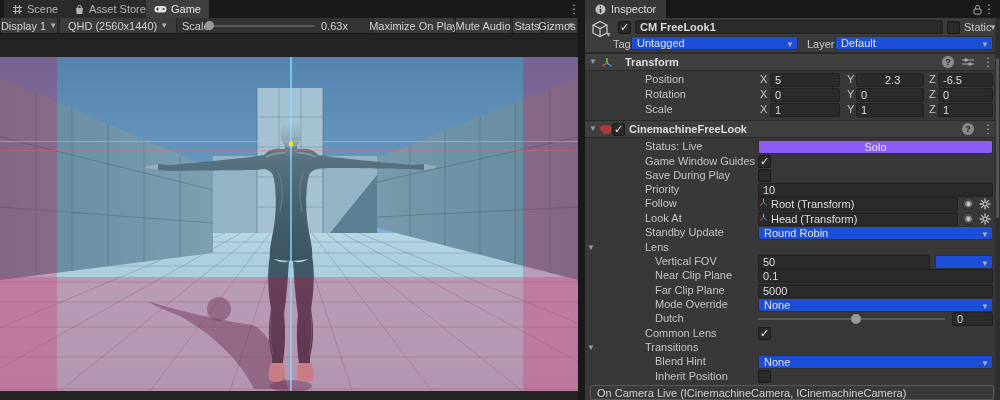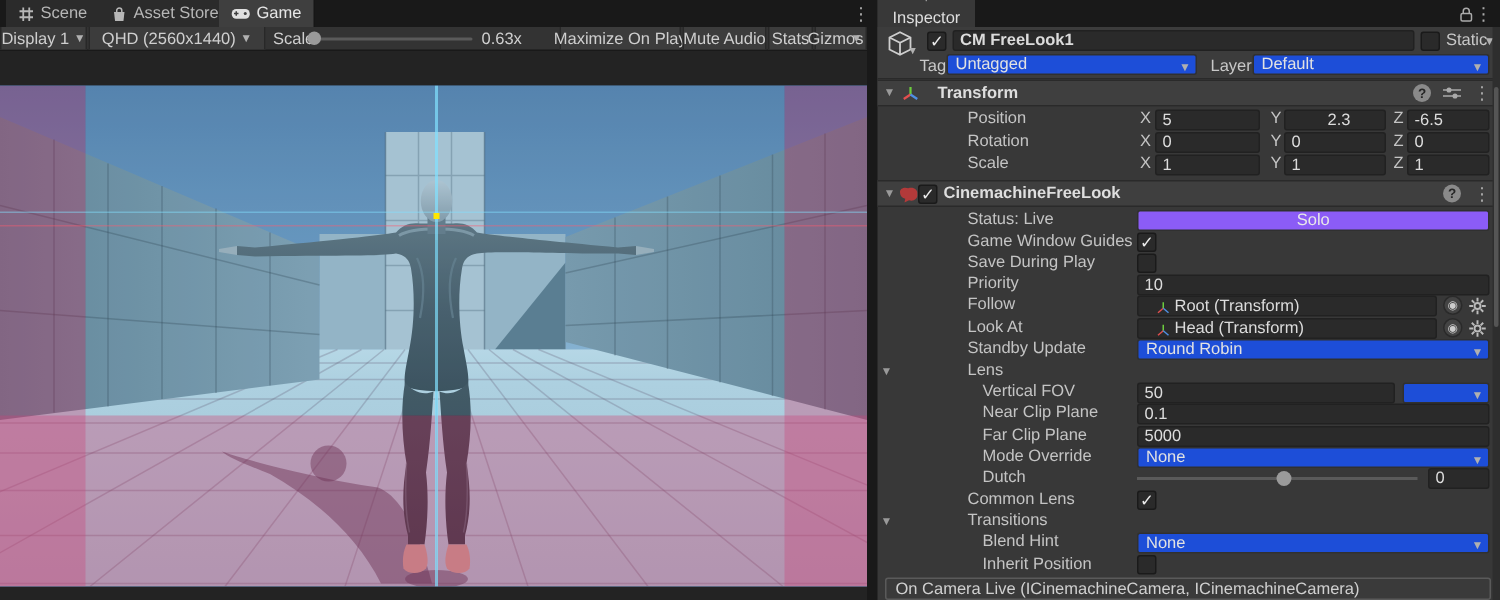--- a/index.html
+++ b/index.html
@@ -28,21 +28,21 @@
   #game-area { position:absolute; left:0; top:34px; width:578px; height:366px; background:#232323; }
   #render { position:absolute; left:0; top:23px; width:578px; height:334px; overflow:hidden; background:#4e7cab; }
   #render svg { position:absolute; left:0; top:0; }
   .guide { position:absolute; pointer-events:none; }
 
   
   #divider { position:absolute; left:578px; top:0; width:7px; height:400px; background:#191919; }
   #inspector { position:absolute; left:585px; top:0; width:415px; height:400px; background:#383838; }
   #insp-tabbar { position:absolute; left:0; top:0; width:100%; height:18px; background:#191919; }
   #insp-tab { position:absolute; left:0; top:0; height:18px; background:#383838; color:#dedede;
-              display:flex; align-items:center; gap:5px; padding:0 10px;flex-direction:column; }
+              display:flex; align-items:center; gap:5px; padding:0 10px; }
   #go-header { position:absolute; left:0; top:18px; width:100%; height:35px; background:#3c3c3c;
                border-bottom:1px solid #2a2a2a; }
   .field { position:absolute; height:14px; background:#2a2a2a; border:1px solid #212121;
            border-radius:2px; color:#dcdcdc; padding:0 4px; line-height:12px; }
   .dropdown { position:absolute; height:14px; background:#1d4ed8; border:1px solid #303030;
               border-radius:2px; color:#e2e2e2; padding:0 14px 0 5px; line-height:12px; }
   .dropdown .arrow { position:absolute; right:3px; top:2px; }
   .cb { position:absolute; width:13px; height:13px; background:#2a2a2a; border:1px solid #1a1a1a;
         border-radius:2px; }
   .cb.on::after { content:"✓"; position:absolute; left:1px; top:-1px; color:#ececec; font-size:11px; }
@@ -53,22 +53,22 @@
   .hicons { position:absolute; right:6px; top:2px; display:flex; gap:8px; align-items:center; }
   .help { width:12px; height:12px; border-radius:50%; background:#8a8a8a; color:#262626;
           font-size:9px; font-weight:bold; text-align:center; line-height:12px; }
   .irow { position:absolute; left:0; width:100%; height:13px; }
   .lbl { position:absolute; left:12px; top:0; color:#c4c4c4; white-space:nowrap;padding-left:48px; }
   .lbl.sub { left:22px; }
   .axis { position:absolute; top:0; color:#c4c4c4; }
   .solo { position:absolute; left:173px; right:7px; height:14px; background:#8b5cf6;
           border:1px solid #303030; border-radius:2px; color:#e8e8e8; text-align:center; line-height:12px; }
   .objfield { position:absolute; left:173px; width:200px; height:14px; background:#2a2a2a;
-              border:1px solid #212121; border-radius:2px; color:#dcdcdc; padding:0 12px;
-              line-height:12px; display:flex; gap:3px; align-items:flex-end; }
+              border:1px solid #212121; border-radius:2px; color:#dcdcdc; padding:0 0;
+              line-height:12px; display:flex; gap:3px; align-items:flex-start; }
   .picker { position:absolute; width:13px; height:13px; border-radius:50%; background:#444;
             border:1px solid #2a2a2a; color:#ccc; font-size:8px; text-align:center; line-height:12px; }
   .slider-track { position:absolute; top:6px; height:2px; background:#5a5a5a; }
   .slider-handle { position:absolute; top:2px; width:10px; height:10px; border-radius:50%; background:#9a9a9a; }
   #footer-box { position:absolute; left:5px; right:6px; top:385px; height:15px; background:#3a3a3a;
                 border:1px solid #5a5a5a; border-radius:2px; color:#d0d0d0; padding:1px 6px; }
   #scrollbar { position:absolute; right:0; top:18px; width:5px; bottom:0; background:#2e2e2e; }
   #scroll-thumb { position:absolute; left:1px; top:40px; width:3px; height:160px; background:#555; border-radius:2px; }
   svg.ic { display:block; }
 </style>

